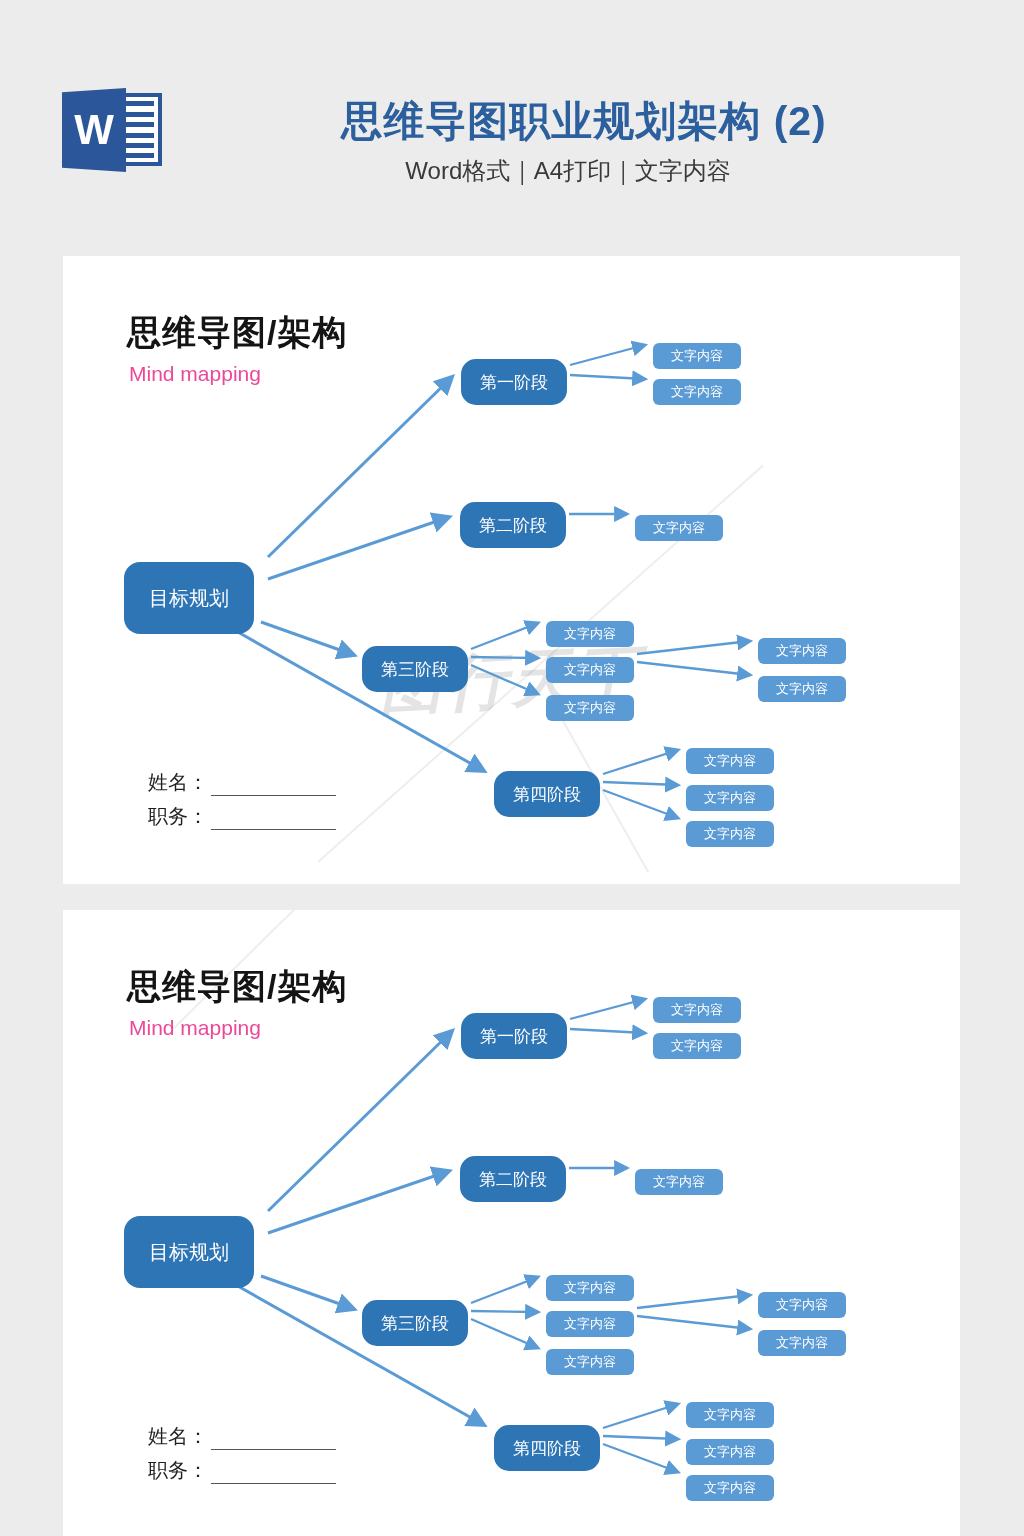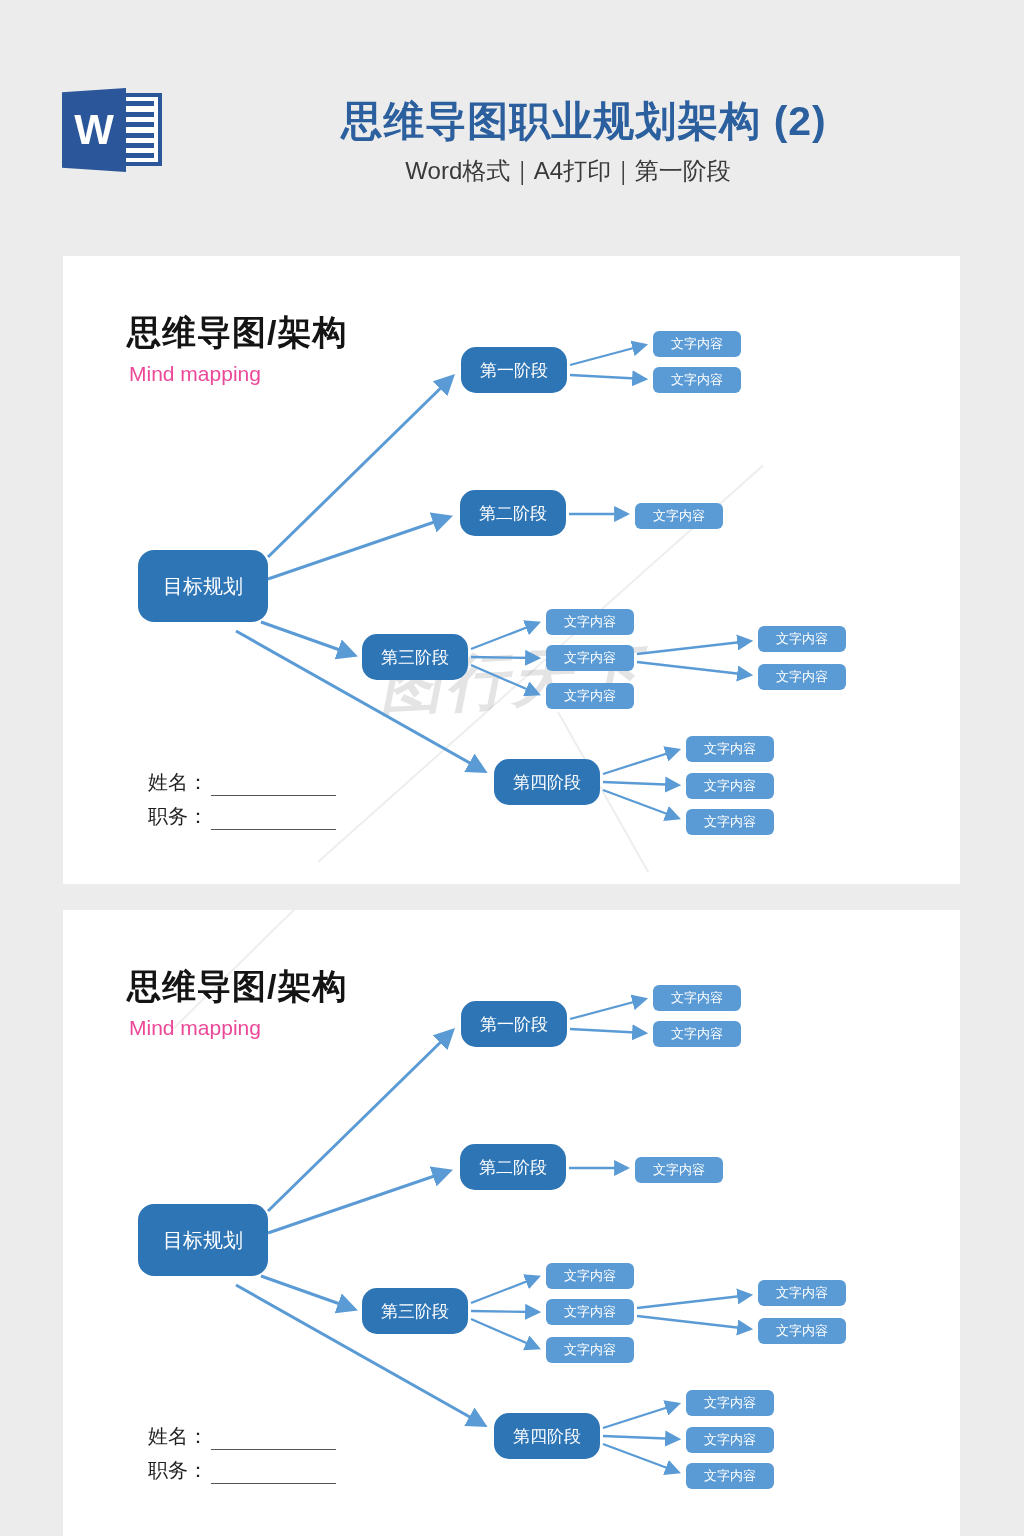--- a/index.html
+++ b/index.html
@@ -40,22 +40,22 @@
     font-size:62px; letter-spacing:4px; color:rgba(90,90,90,0.16); transform:rotate(-3deg); }
   .wline { position:absolute; height:2px; background:rgba(0,0,0,0.07);
     transform-origin:left center; }
 
   svg.edges { position:absolute; left:0; top:0; width:897px; height:628px; }
   svg.edges line { stroke:#5b9bd5; fill:none; }
   svg.edges g.thick line { stroke-width:3; }
   svg.edges g.thin line  { stroke-width:2.3; }
 
   .node { position:absolute; display:flex; align-items:center; justify-content:center;
-    color:#ffffff; box-sizing:border-box; text-align:right; }
-  .root  { left:75px; top:294px; width:130px; height:72px; background:#2e75b6;
+    color:#ffffff; box-sizing:border-box; text-align:right;margin-top:12px; }
+  .root  { left:61px; top:294px; width:130px; height:72px; background:#2e75b6;
     border-radius:16px; font-size:20px; }
   .stage { width:106px; height:46px; background:#2e75b6; border-radius:15px; font-size:17px; }
   .leaf  { width:88px;  height:26px; background:#5b9bd5; border-radius:6px; font-size:13px; }
 
   .sig-row { position:absolute; left:85px; display:flex; align-items:flex-end;
     font-size:20px; color:#1f1f1f; }
   .sig-line { display:inline-block; width:125px; height:20px;
     border-bottom:1.5px solid #555; margin-left:3px; }
 </style>
 </head>
@@ -63,21 +63,21 @@
 
 <div class="word-icon">
   <div class="word-page">
     <div class="word-page-lines"></div>
   </div>
   <div class="word-flag">
     <span>W</span>
   </div>
 </div>
 <div class="header-title">思维导图职业规划架构 (2)</div>
-<div class="header-sub">Word格式｜A4打印｜第一阶段</div>
+<div class="header-sub">Word格式｜A4打印｜文字内容</div>
 
 <section class="panel" id="p1">
   <div class="panel-inner" id="p1-inner">
 
     <div class="watermark">图行天下</div>
     <div class="wline" style="left:255px;top:605px;width:596px;transform:rotate(-41.7deg)"></div>
     <div class="wline" style="left:495px;top:455px;width:184px;transform:rotate(60.6deg)"></div>
 
     <div class="map-title">思维导图/架构</div>
     <div class="map-sub">Mind mapping</div>

